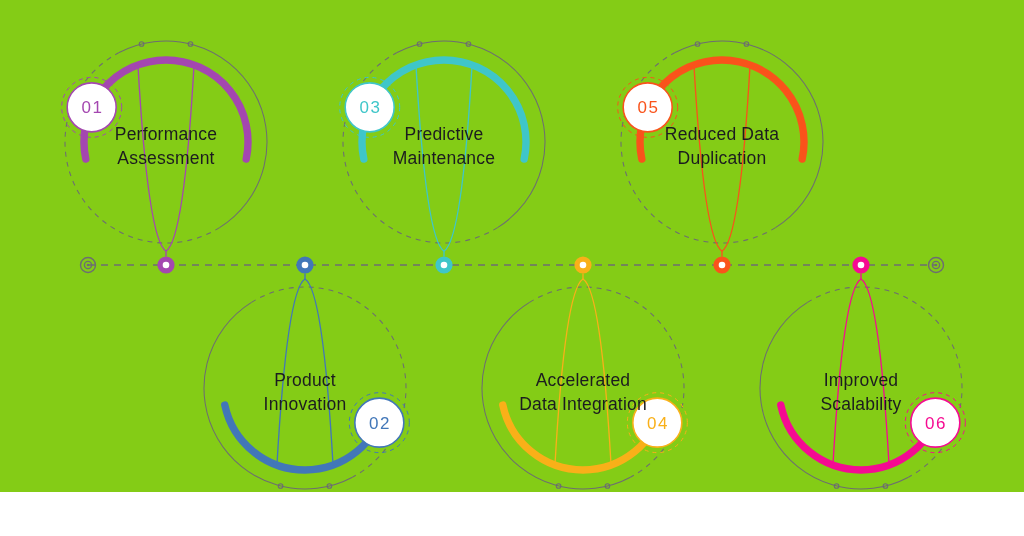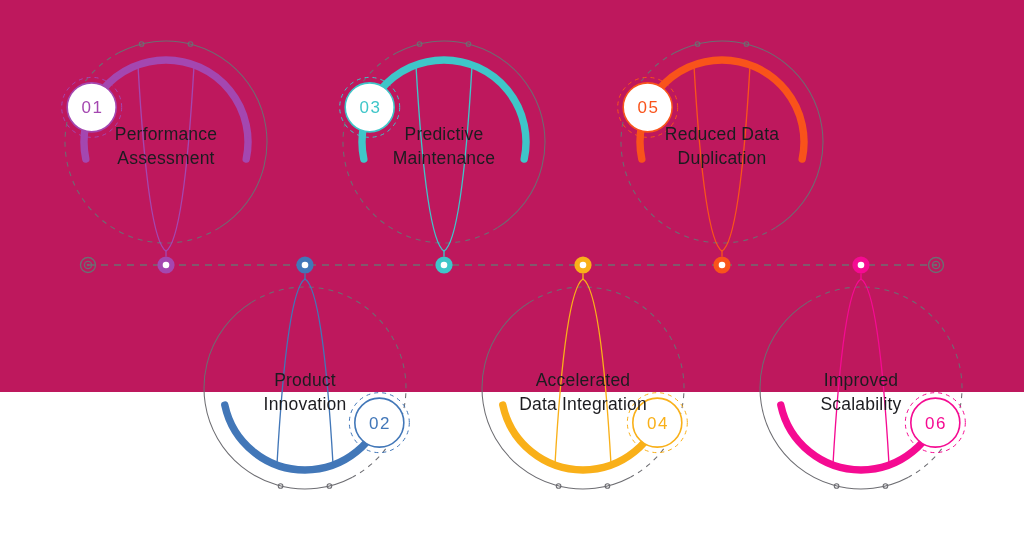--- a/index.html
+++ b/index.html
@@ -1,21 +1,21 @@
 <!DOCTYPE html>
 <html><head>
 <meta charset="utf-8">
 <style>
   html,body{margin:0;padding:0;background:#ffffff;}
   body{
     width:1024px;height:536px;overflow:hidden;
     font-family:"Liberation Sans", sans-serif;
     -webkit-font-smoothing:antialiased;
   }
-  #stage{position:relative;width:1024px;height:392px;background:#be185d;}
+  #stage{position:relative;width:1024px;height:492px;background:#84cc16;}
   #stage svg{display:block;width:1024px;height:536px;}
   .node-label{
     font-family:"Liberation Sans", sans-serif;
     font-size:17.5px;
     fill:#1c1c20;
     text-anchor:middle;
     letter-spacing:0.2px;
   }
   .badge-text{
     font-family:"Liberation Sans", sans-serif;

